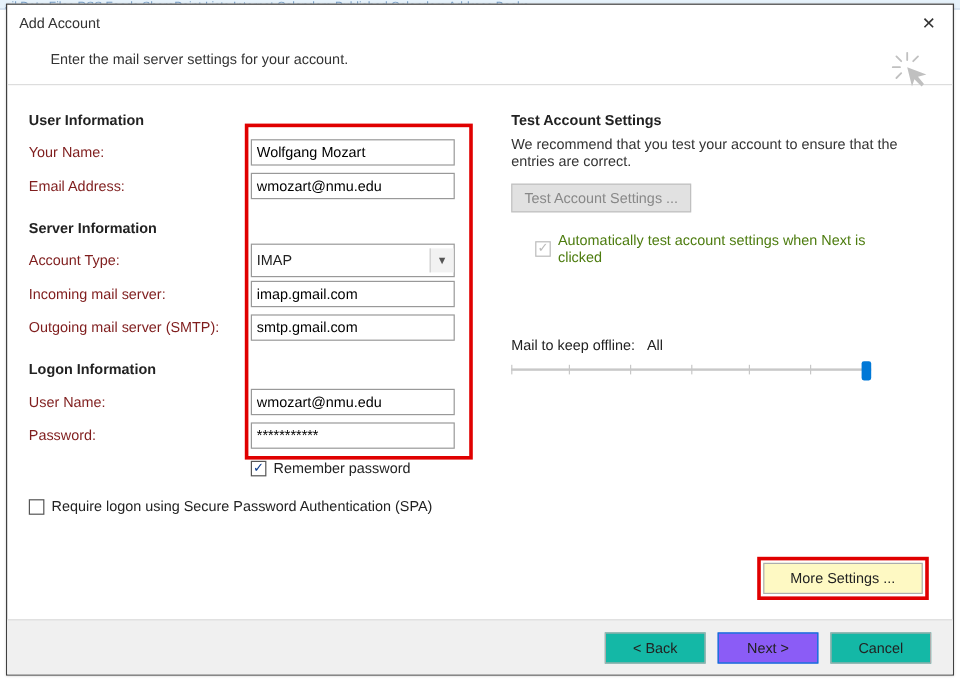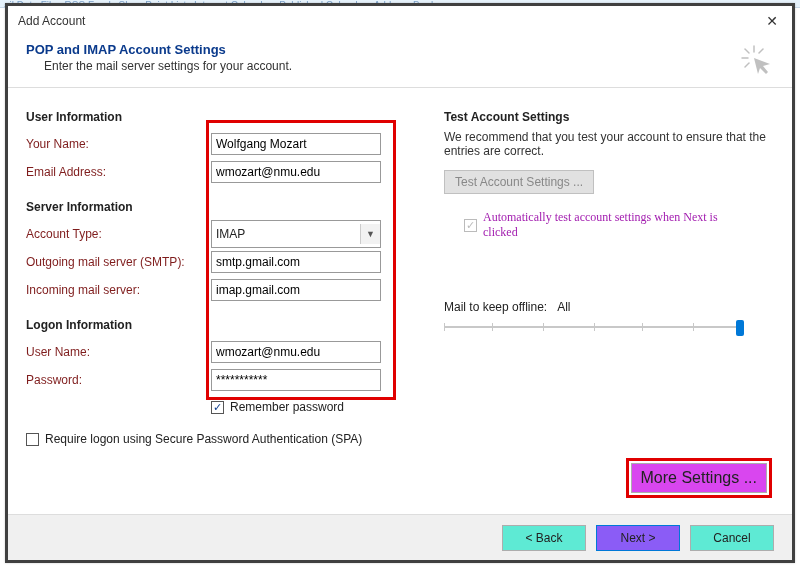--- a/index.html
+++ b/index.html
@@ -27,21 +27,21 @@
     overflow:hidden;
     border-bottom:1px solid #c8d8e8;
   }
   .dialog {
     position:absolute;
     top: 3px;
     left: 5px;
     width: 790px;
     height: 560px;
     background: #fff;
-    border: 3px solid #404040;
+    border: 1px solid #404040;
     box-shadow: 0 0 2px rgba(0,0,0,0.2);
   }
   .titlebar {
     display:flex;
     align-items:center;
     justify-content: space-between;
     height: 30px;
     padding: 0 0 0 10px;
     color:#333;
   }
@@ -62,21 +62,21 @@
   .header-glyph {
     position:absolute;
     right: 18px;
     top: 8px;
     width: 34px; height:34px;
     color:#bbb;
   }
   .body-area {
     display:flex;
     padding: 14px 18px 0 18px;
-    gap: 40px;
+    gap: 24px;
   }
   .left-col { width: 378px; position:relative; }
   .right-col { flex:1; }
   .section-head { font-weight:bold; font-size:12px; margin: 8px 0 6px 0; }
   .form-row {
     display:flex;
     align-items:center;
     height: 28px;
   }
   .form-label { width: 185px; color:#7f1d1d; }
@@ -112,21 +112,21 @@
     margin-top:6px;
   }
   .chk {
     width:13px;height:13px;
     border:1px solid #555;
     display:inline-flex;align-items:center;justify-content:center;
     font-size:11px; line-height:11px;
     color:#0a3a8c;
   }
   .chk.greyed { border-color:#bbb; color:#bbb; }
-  .grey-text { color:#a21caf;font-family:Liberation Serif, serif; }
+  .grey-text { color:#4d7c0f; }
   .desc-text { color:#333; margin-bottom:12px; }
   .test-btn {
     display:inline-block;
     background:#e1e1e1;
     border:1px solid #c0c0c0;
     color:#888;
     padding:4px 10px;
     font-size:12px;
     margin-bottom:10px;
   }
@@ -148,24 +148,24 @@
     background:#0078d7;
     border-radius:2px;
   }
   .red-box {
     position:absolute;
     border:3px solid #e00000;
     pointer-events:none;
   }
   .more-settings-btn {
     display:inline-block;
-    background:#d946ef;
+    background:#fef9c3;
     border:1px solid #adadad;
-    padding: 5px 9px;
-    font-size:16px;
+    padding: 5px 22px;
+    font-size:12px;
     color:#222;
   }
   .more-settings-wrap {
     position:absolute;
     right: 20px;
     bottom: 62px;
     padding:5px;
   }
   .footer {
     position:absolute;
@@ -176,21 +176,21 @@
     display:flex;
     align-items:center;
     justify-content:flex-end;
     gap:10px;
     padding-right:18px;
   }
   .nav-btn {
     min-width:84px;
     height:26px;
     border:1px solid #adadad;
-    background:#5eead4;
+    background:#14b8a6;
     font-size:12px;
     display:flex;align-items:center;justify-content:center;
     padding:0 10px;
   }
   .nav-btn.primary { border:1px solid #0078d7; background:#8b5cf6; }
   .spa-row { margin-top:18px; display:flex; align-items:center; gap:6px;}
 </style>
 </head>
 <body>
 
@@ -199,21 +199,20 @@
 <div class="dialog">
 
   <div class="titlebar">
     <span class="titlebar-title">Add Account</span>
     <div class="close-btn">
       <span>✕</span>
     </div>
   </div>
 
   <div class="header-area">
-    <div class="header-title">POP and IMAP Account Settings</div>
     <div class="header-sub">Enter the mail server settings for your account.</div>
     <div class="header-glyph">
       <svg viewBox="0 0 34 34" width="34" height="34">
         <g stroke="#c0c0c0" stroke-width="1.5" fill="none" stroke-linecap="round">
           <line x1="14" y1="2" x2="14" y2="8"></line>
           <line x1="2" y1="14" x2="8" y2="14"></line>
           <line x1="5" y1="5" x2="9" y2="9"></line>
           <line x1="23" y1="5" x2="19" y2="9"></line>
           <line x1="5" y1="23" x2="9" y2="19"></line>
         </g>
@@ -242,27 +241,27 @@
 
       <div class="form-row">
         <div class="form-label">Account Type:</div>
         <div class="select-wrap">
           <span>IMAP</span>
           <span class="select-chevron">▼</span>
         </div>
       </div>
 
       <div class="form-row">
+        <div class="form-label">Incoming mail server:</div>
+        <input class="form-input" value="imap.gmail.com" style="">
+      </div>
+
+      <div class="form-row">
         <div class="form-label">Outgoing mail server (SMTP):</div>
         <input class="form-input" value="smtp.gmail.com" style="">
-      </div>
-
-      <div class="form-row">
-        <div class="form-label">Incoming mail server:</div>
-        <input class="form-input" value="imap.gmail.com" style="">
       </div>
 
       <div class="section-head" style="margin-top:14px">Logon Information</div>
 
       <div class="form-row">
         <div class="form-label">User Name:</div>
         <input class="form-input" value="wmozart@nmu.edu" style="">
       </div>
 
       <div class="form-row">

